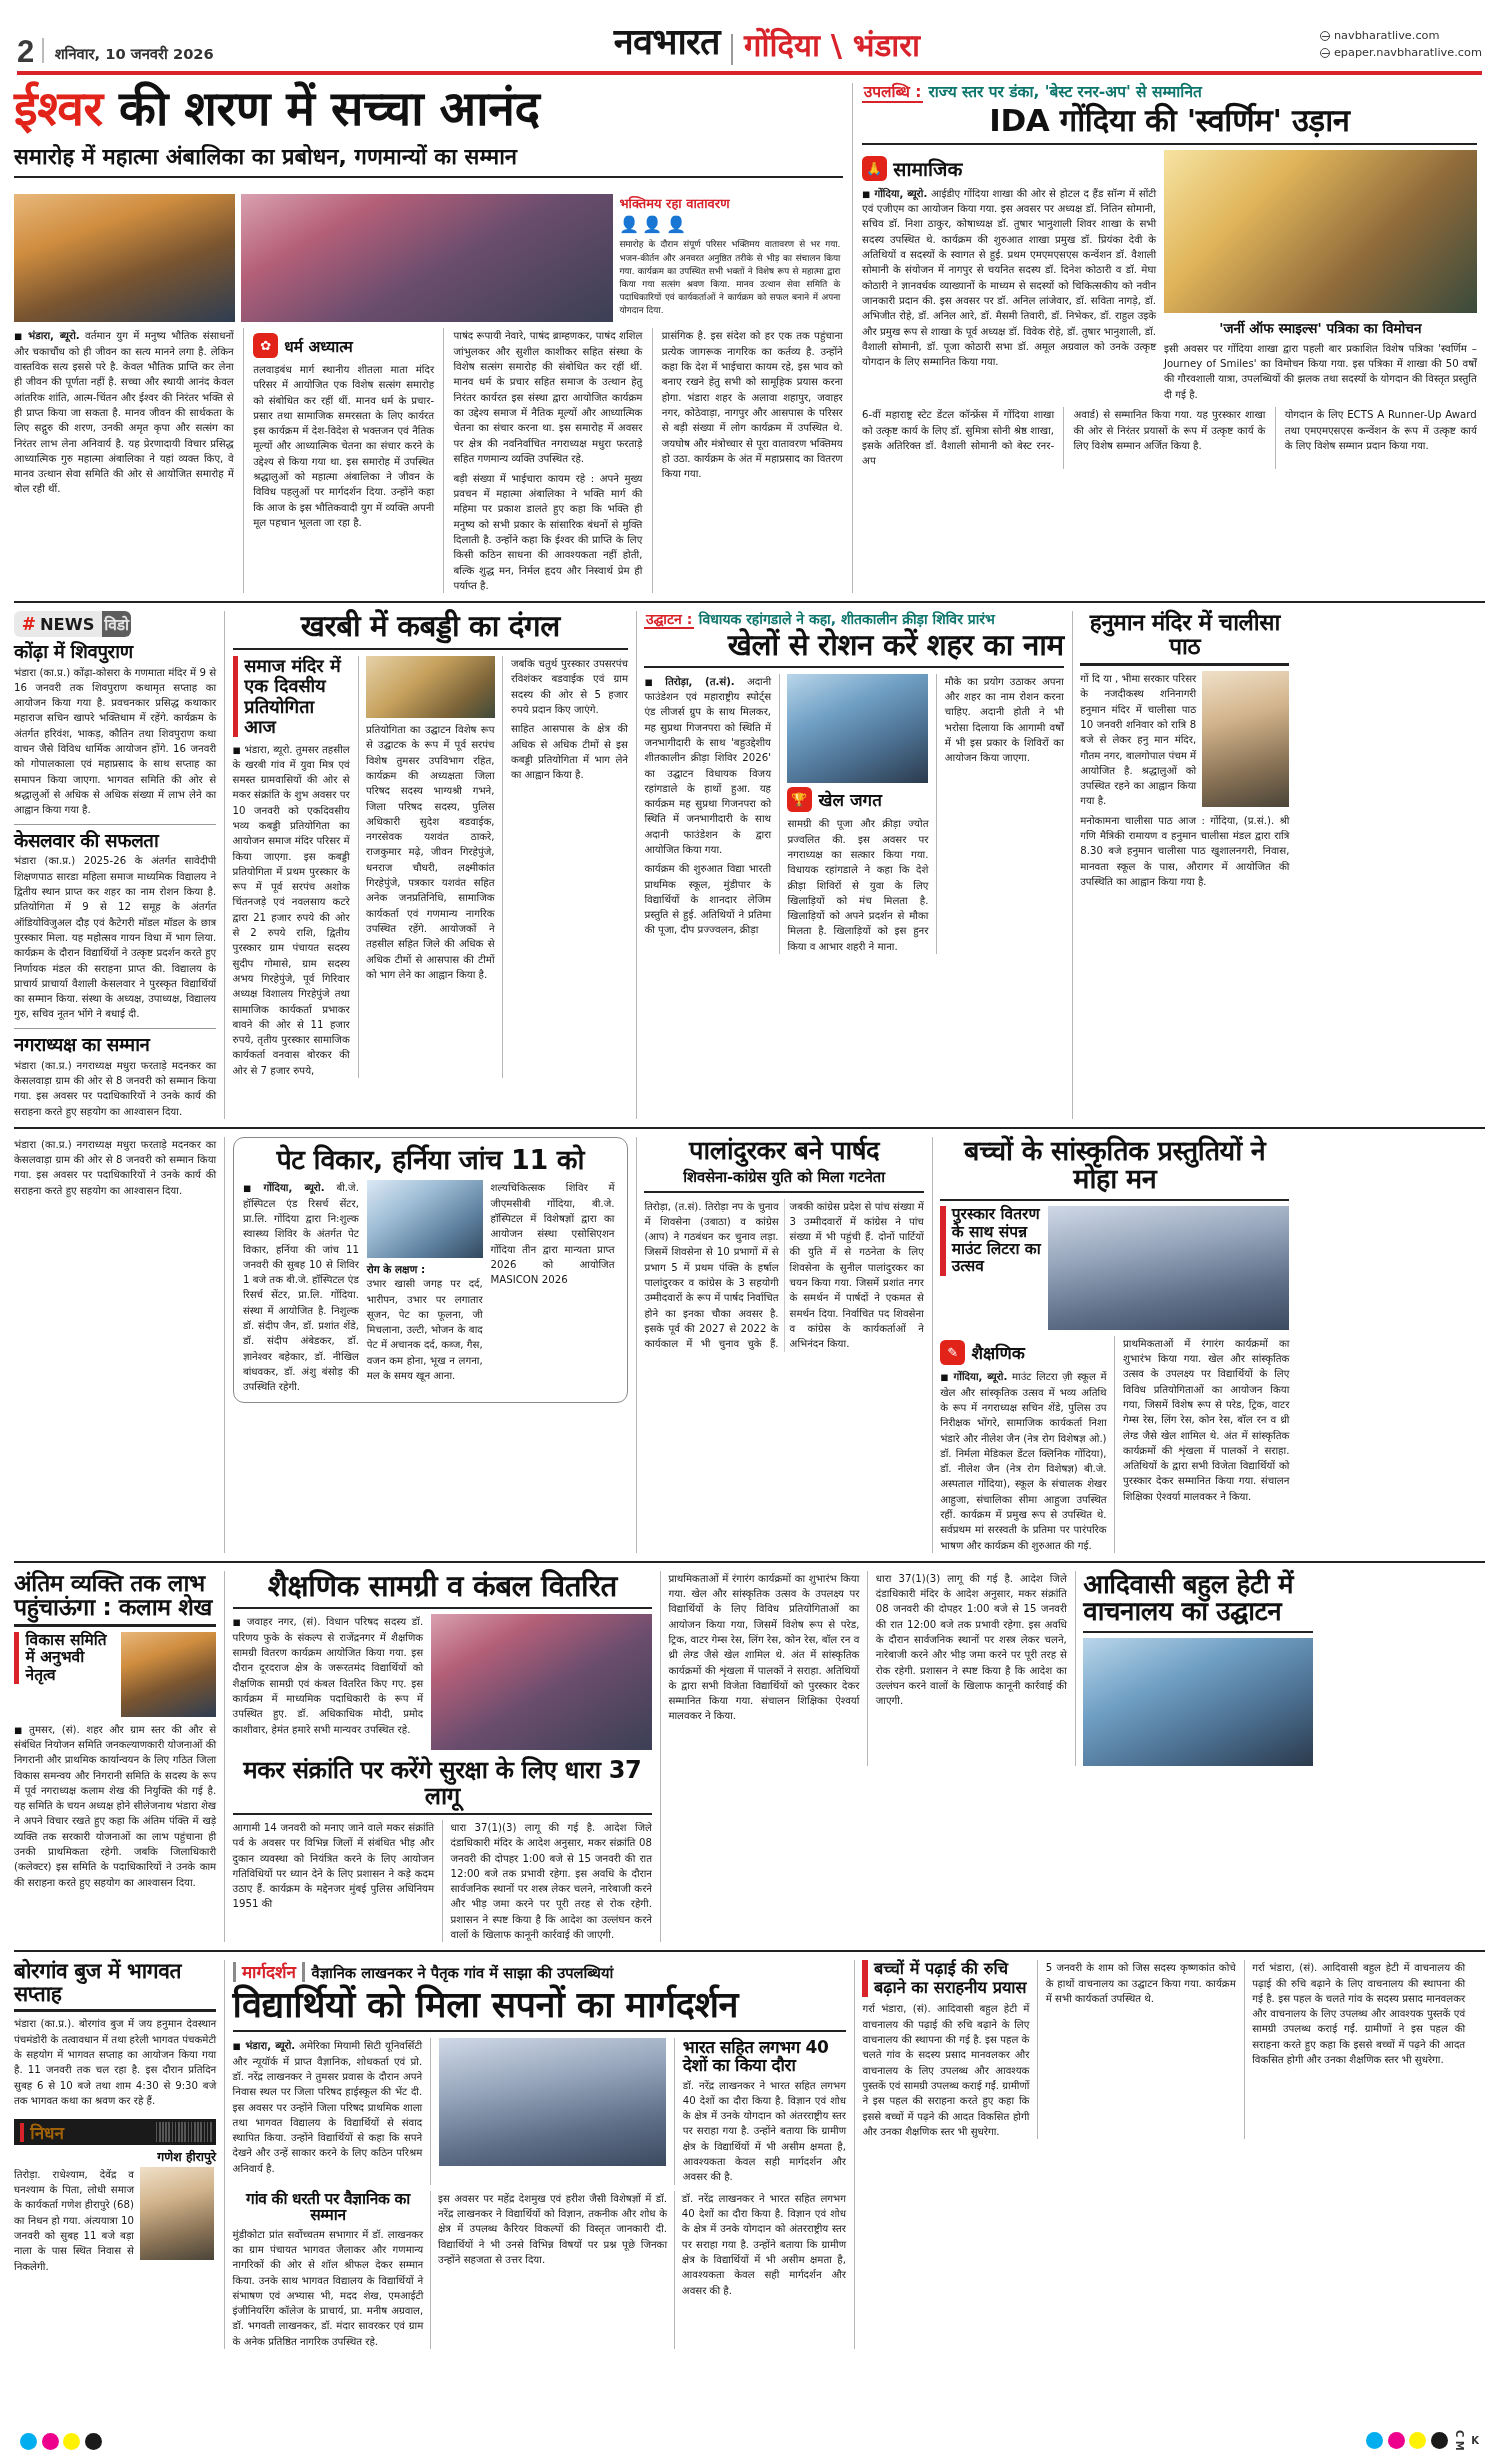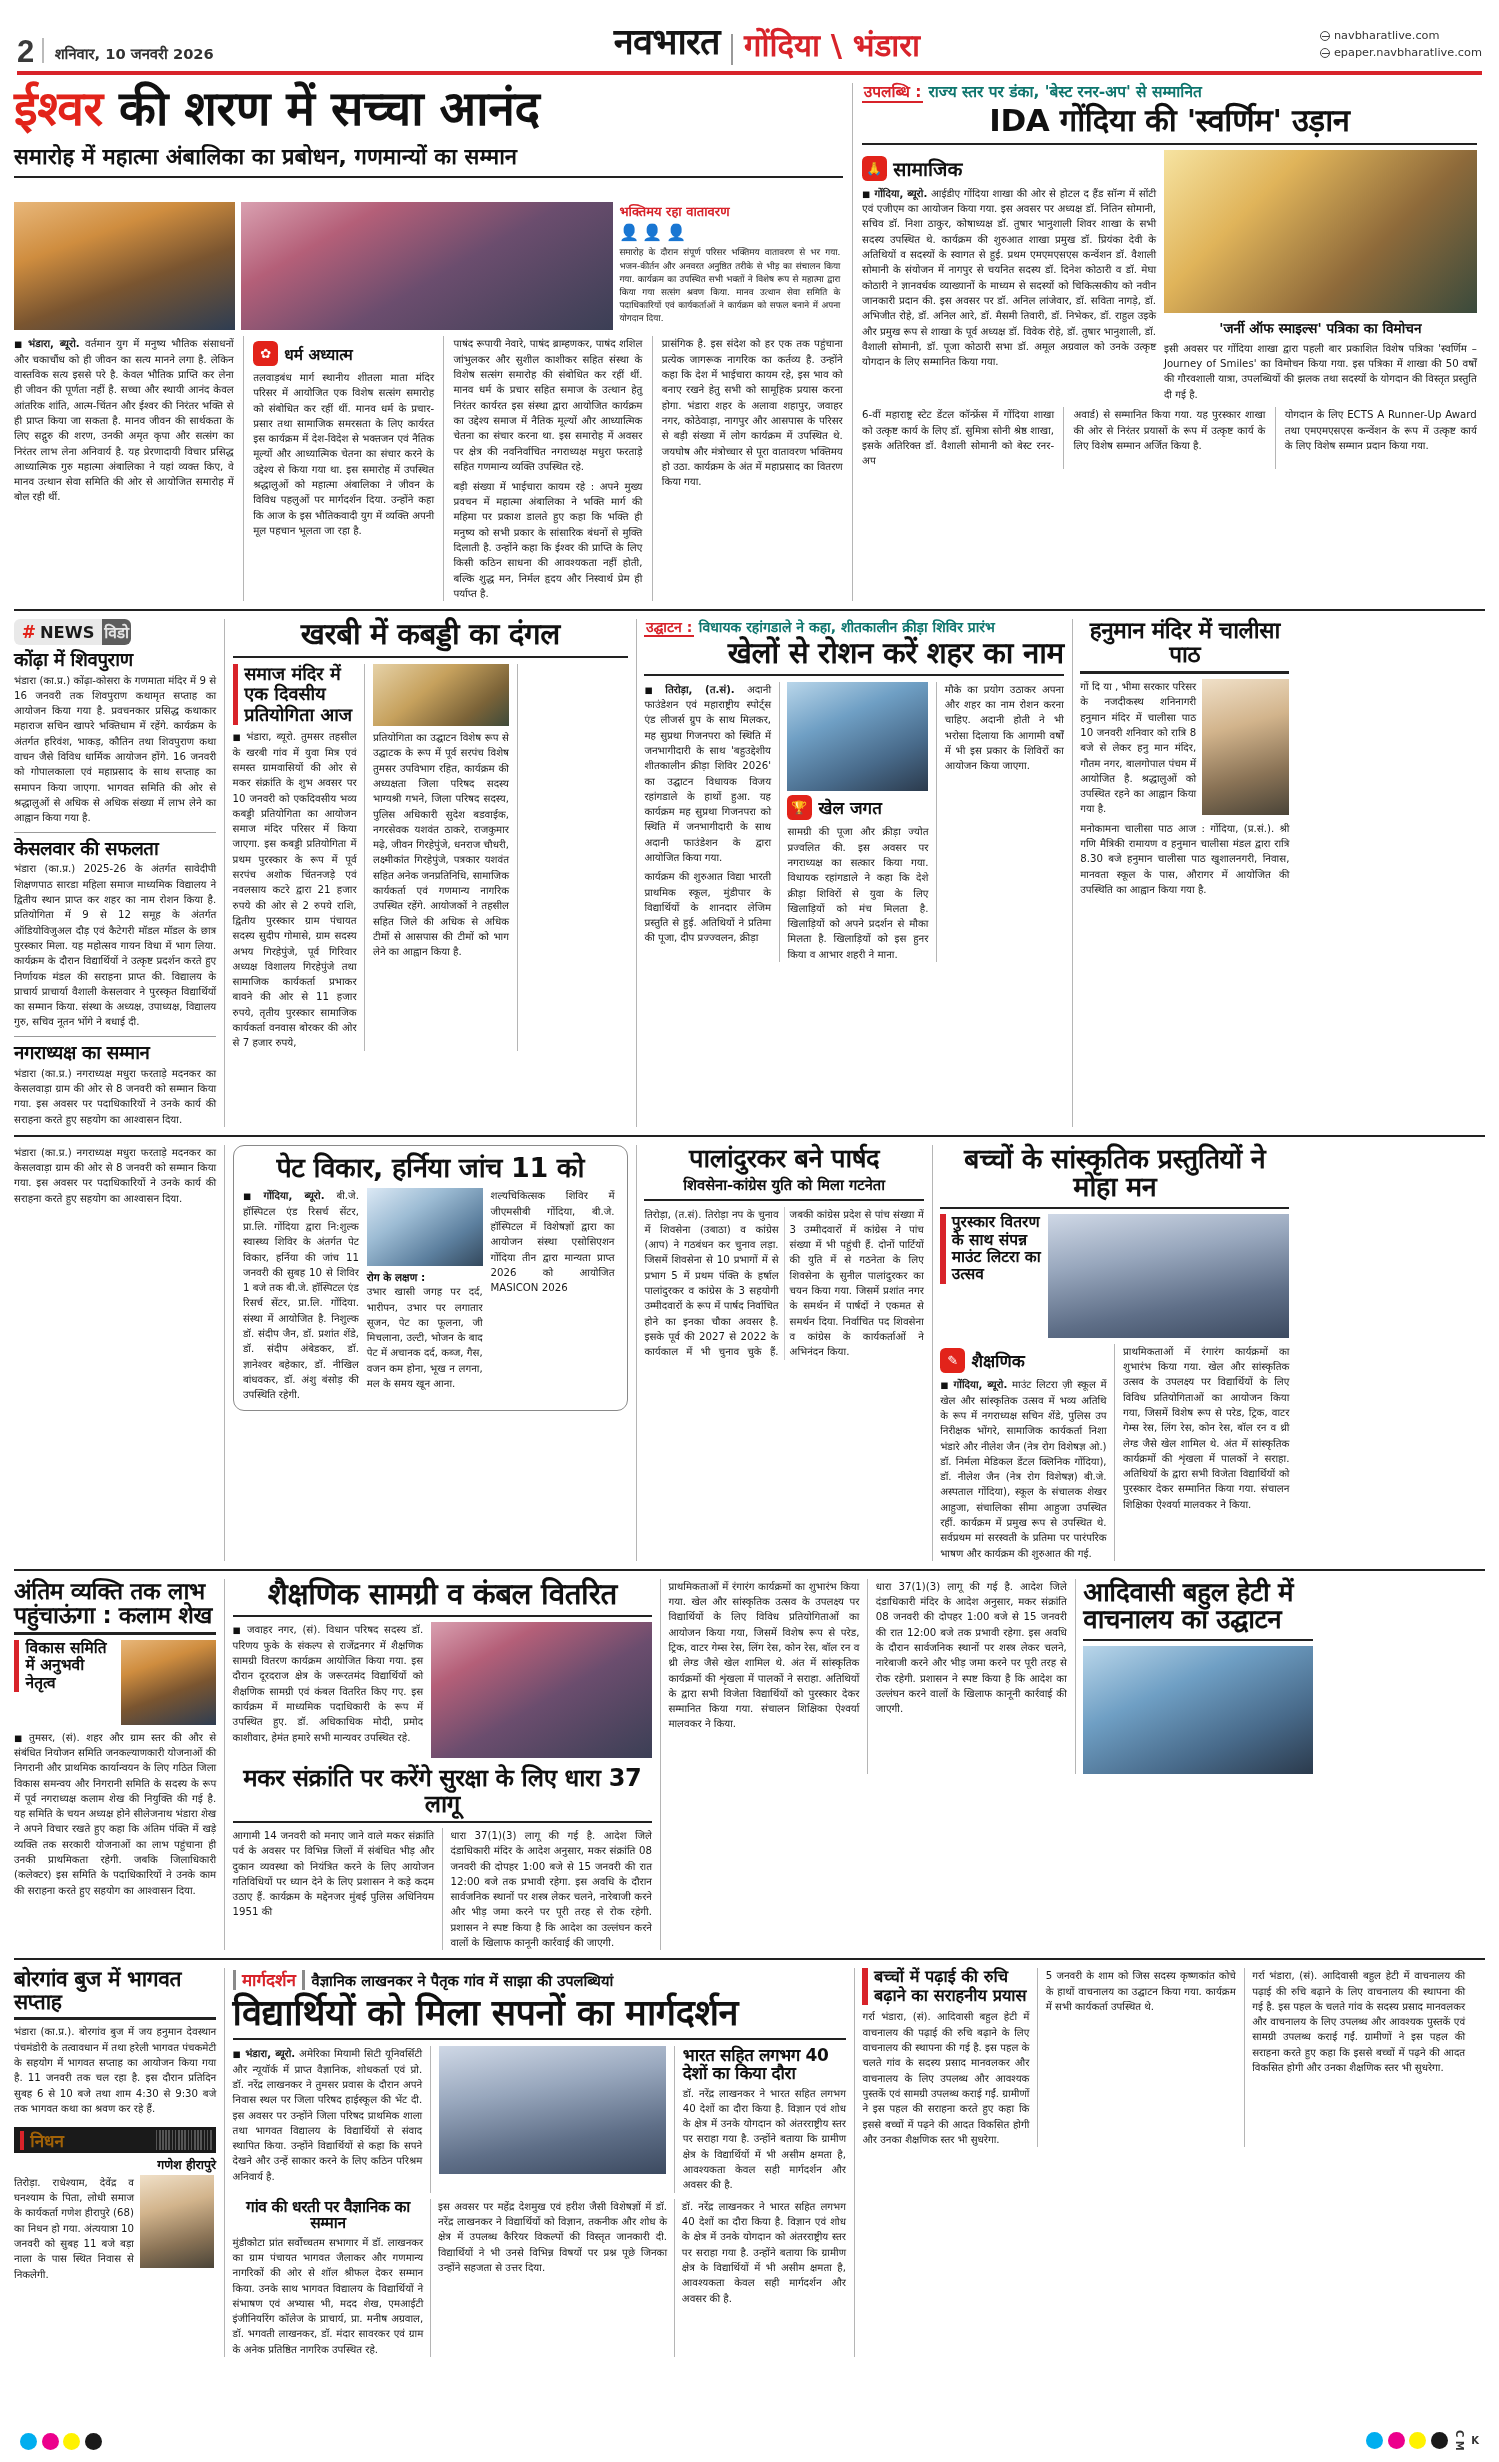--- a/index.html
+++ b/index.html
@@ -113,21 +113,21 @@
   <div style="display:flex; gap:0; margin-top:7.8px;">
 
     <div style="width:838px; padding-right:9.3px;">
       <div class="hl" style="font-size:48px;">
         <span style="color:#e2231a;">ईश्वर</span>
         <span>की शरण में सच्चा आनंद</span>
       </div>
       <div style="font-size:22px; font-weight:800; margin-top:6.2px; font-family:'DejaVu Sans',sans-serif;">समारोह में महात्मा अंबालिका का प्रबोधन, गणमान्यों का सम्मान</div>
       <div class="rule-blk" style="margin-top:6.2px;"></div>
 
-      <div style="display:flex; gap:6.2px; margin-top:24px;">
+      <div style="display:flex; gap:6.2px; margin-top:16px;">
         <div class="photo p1" style="width:221px;height:128px;"></div>
         <div class="photo p2" style="width:372px;height:128px;"></div>
         <div style="width:221px;">
           <div style="font-size:13px;font-weight:900;color:#d8232a;font-family:'DejaVu Sans',sans-serif;">भक्तिमय रहा वातावरण</div>
           <div style="display:flex;gap:3.1px;margin:3.1px 0;">
             <span style="color:#d8232a;font-size:16.3px;">👤</span>
             <span style="color:#d8232a;font-size:16.3px;">👤</span>
             <span style="color:#d8232a;font-size:16.3px;">👤</span>
           </div>
           <div class="body-txt" style="font-size:8.8px;">समारोह के दौरान संपूर्ण परिसर भक्तिमय वातावरण से भर गया. भजन-कीर्तन और अनवरत अनुष्ठित तरीके से भीड़ का संचालन किया गया. कार्यक्रम का उपस्थित सभी भक्तों ने विशेष रूप से महात्मा द्वारा किया गया सत्संग श्रवण किया. मानव उत्थान सेवा समिति के पदाधिकारियों एवं कार्यकर्ताओं ने कार्यक्रम को सफल बनाने में अपना योगदान दिया.</div>
@@ -242,20 +242,24 @@
           <div class="body-txt" style="margin-top:4.7px;">
             <span class="sq" style="font-weight:700;"></span><span>भंडारा, ब्यूरो. तुमसर तहसील के खरबी गांव में युवा मित्र एवं समस्त ग्रामवासियों की ओर से मकर संक्रांति के शुभ अवसर पर 10 जनवरी को एकदिवसीय भव्य कबड्डी प्रतियोगिता का आयोजन समाज मंदिर परिसर में किया जाएगा. इस कबड्डी प्रतियोगिता में प्रथम पुरस्कार के रूप में पूर्व सरपंच अशोक चिंतनजड़े एवं नवलसाय कटरे द्वारा 21 हजार रुपये की ओर से 2 रुपये राशि, द्वितीय पुरस्कार ग्राम पंचायत सदस्य सुदीप गोमासे, ग्राम सदस्य अभय गिरहेपुंजे, पूर्व गिरिवार अध्यक्ष विशालय गिरहेपुंजे तथा सामाजिक कार्यकर्ता प्रभाकर बावने की ओर से 11 हजार रुपये, तृतीय पुरस्कार सामाजिक कार्यकर्ता वनवास बोरकर की ओर से 7 हजार रुपये,</span>
           </div>
         </div>
         <div class="vline"></div>
         <div style="width:136px;">
           <div class="photo p4" style="width:100%;height:62px;"></div>
           <div class="body-txt" style="margin-top:3.9px;">प्रतियोगिता का उद्घाटन विशेष रूप से उद्घाटक के रूप में पूर्व सरपंच विशेष तुमसर उपविभाग रहित, कार्यक्रम की अध्यक्षता जिला परिषद सदस्य भाग्यश्री गभने, जिला परिषद सदस्य, पुलिस अधिकारी सुदेश बडवाईक, नगरसेवक यशवंत ठाकरे, राजकुमार मढ़े, जीवन गिरहेपुंजे, धनराज चौधरी, लक्ष्मीकांत गिरहेपुंजे, पत्रकार यशवंत सहित अनेक जनप्रतिनिधि, सामाजिक कार्यकर्ता एवं गणमान्य नागरिक उपस्थित रहेंगे. आयोजकों ने तहसील सहित जिले की अधिक से अधिक टीमों से आसपास की टीमों को भाग लेने का आह्वान किया है.</div>
         </div>
         <div class="vline"></div>
+        <div style="width:124px;">
+          <div class="body-txt">जबकि चतुर्थ पुरस्कार उपसरपंच रविशंकर बडवाईक एवं ग्राम सदस्य की ओर से 5 हजार रुपये प्रदान किए जाएंगे.</div>
+          <div class="body-txt" style="margin-top:3.9px;">साहित आसपास के क्षेत्र की अधिक से अधिक टीमों से इस कबड्डी प्रतियोगिता में भाग लेने का आह्वान किया है.</div>
+        </div>
       </div>
     </div>
 
     <div class="vline"></div>
 
     <div style="width:435px; padding:0 7.8px;">
       <div class="kicker" style="font-size:14px;">
         <b>उद्घाटन :</b>
         <span>विधायक रहांगडाले ने कहा, शीतकालीन क्रीड़ा शिविर प्रारंभ</span>
       </div>

